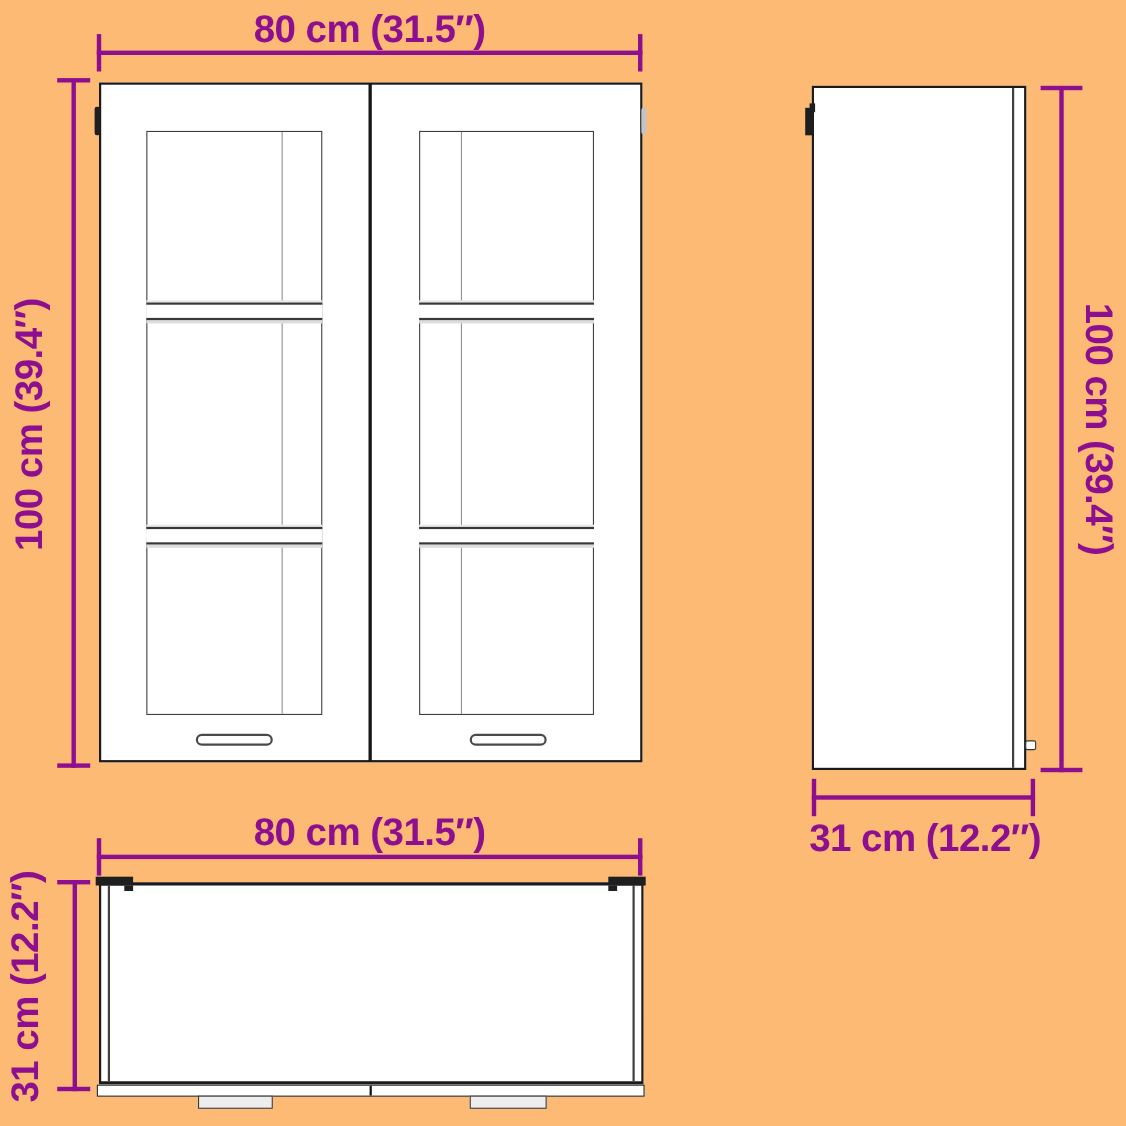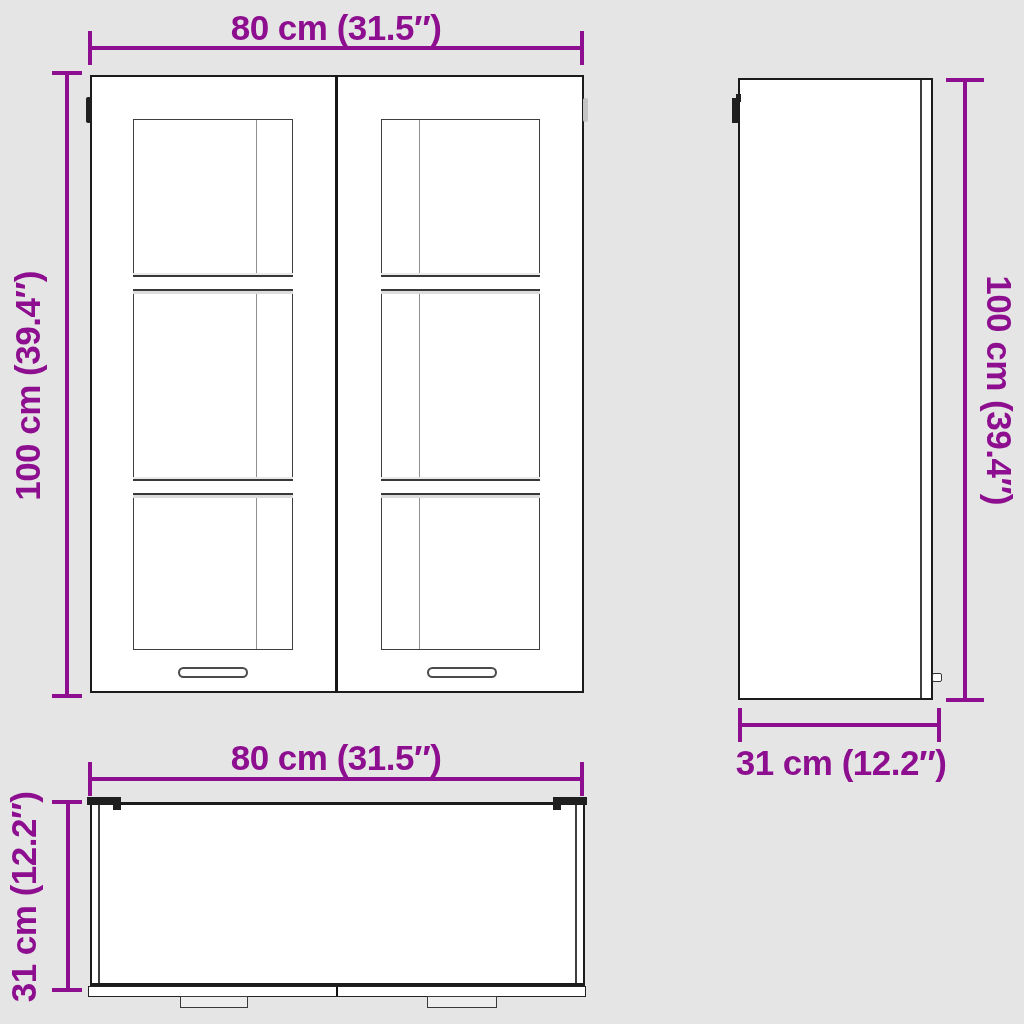--- a/index.html
+++ b/index.html
@@ -1,17 +1,17 @@
 <!DOCTYPE html>
 <html><head>
 <meta charset="utf-8">
 <style>
   html,body{margin:0;padding:0;background:#ffffff;}
   #canvas{
-    position:relative;width:1024px;height:1024px;background:#e5e5e5;overflow:hidden;
+    position:relative;width:1024px;height:1024px;background:#fdba74;overflow:hidden;
     font-family:"Liberation Sans",sans-serif;
   }
   
   .dim{position:absolute;background:#8d0f90;}
   .dim-line-h{height:4px;}
   .dim-line-v{width:4px;}
   .dim-tick-v{width:4px;height:34px;}   
   .dim-tick-h{height:4px;}              
   .dim-label{
     position:absolute;color:#8d0f90;font-weight:700;font-size:35px;line-height:1;

